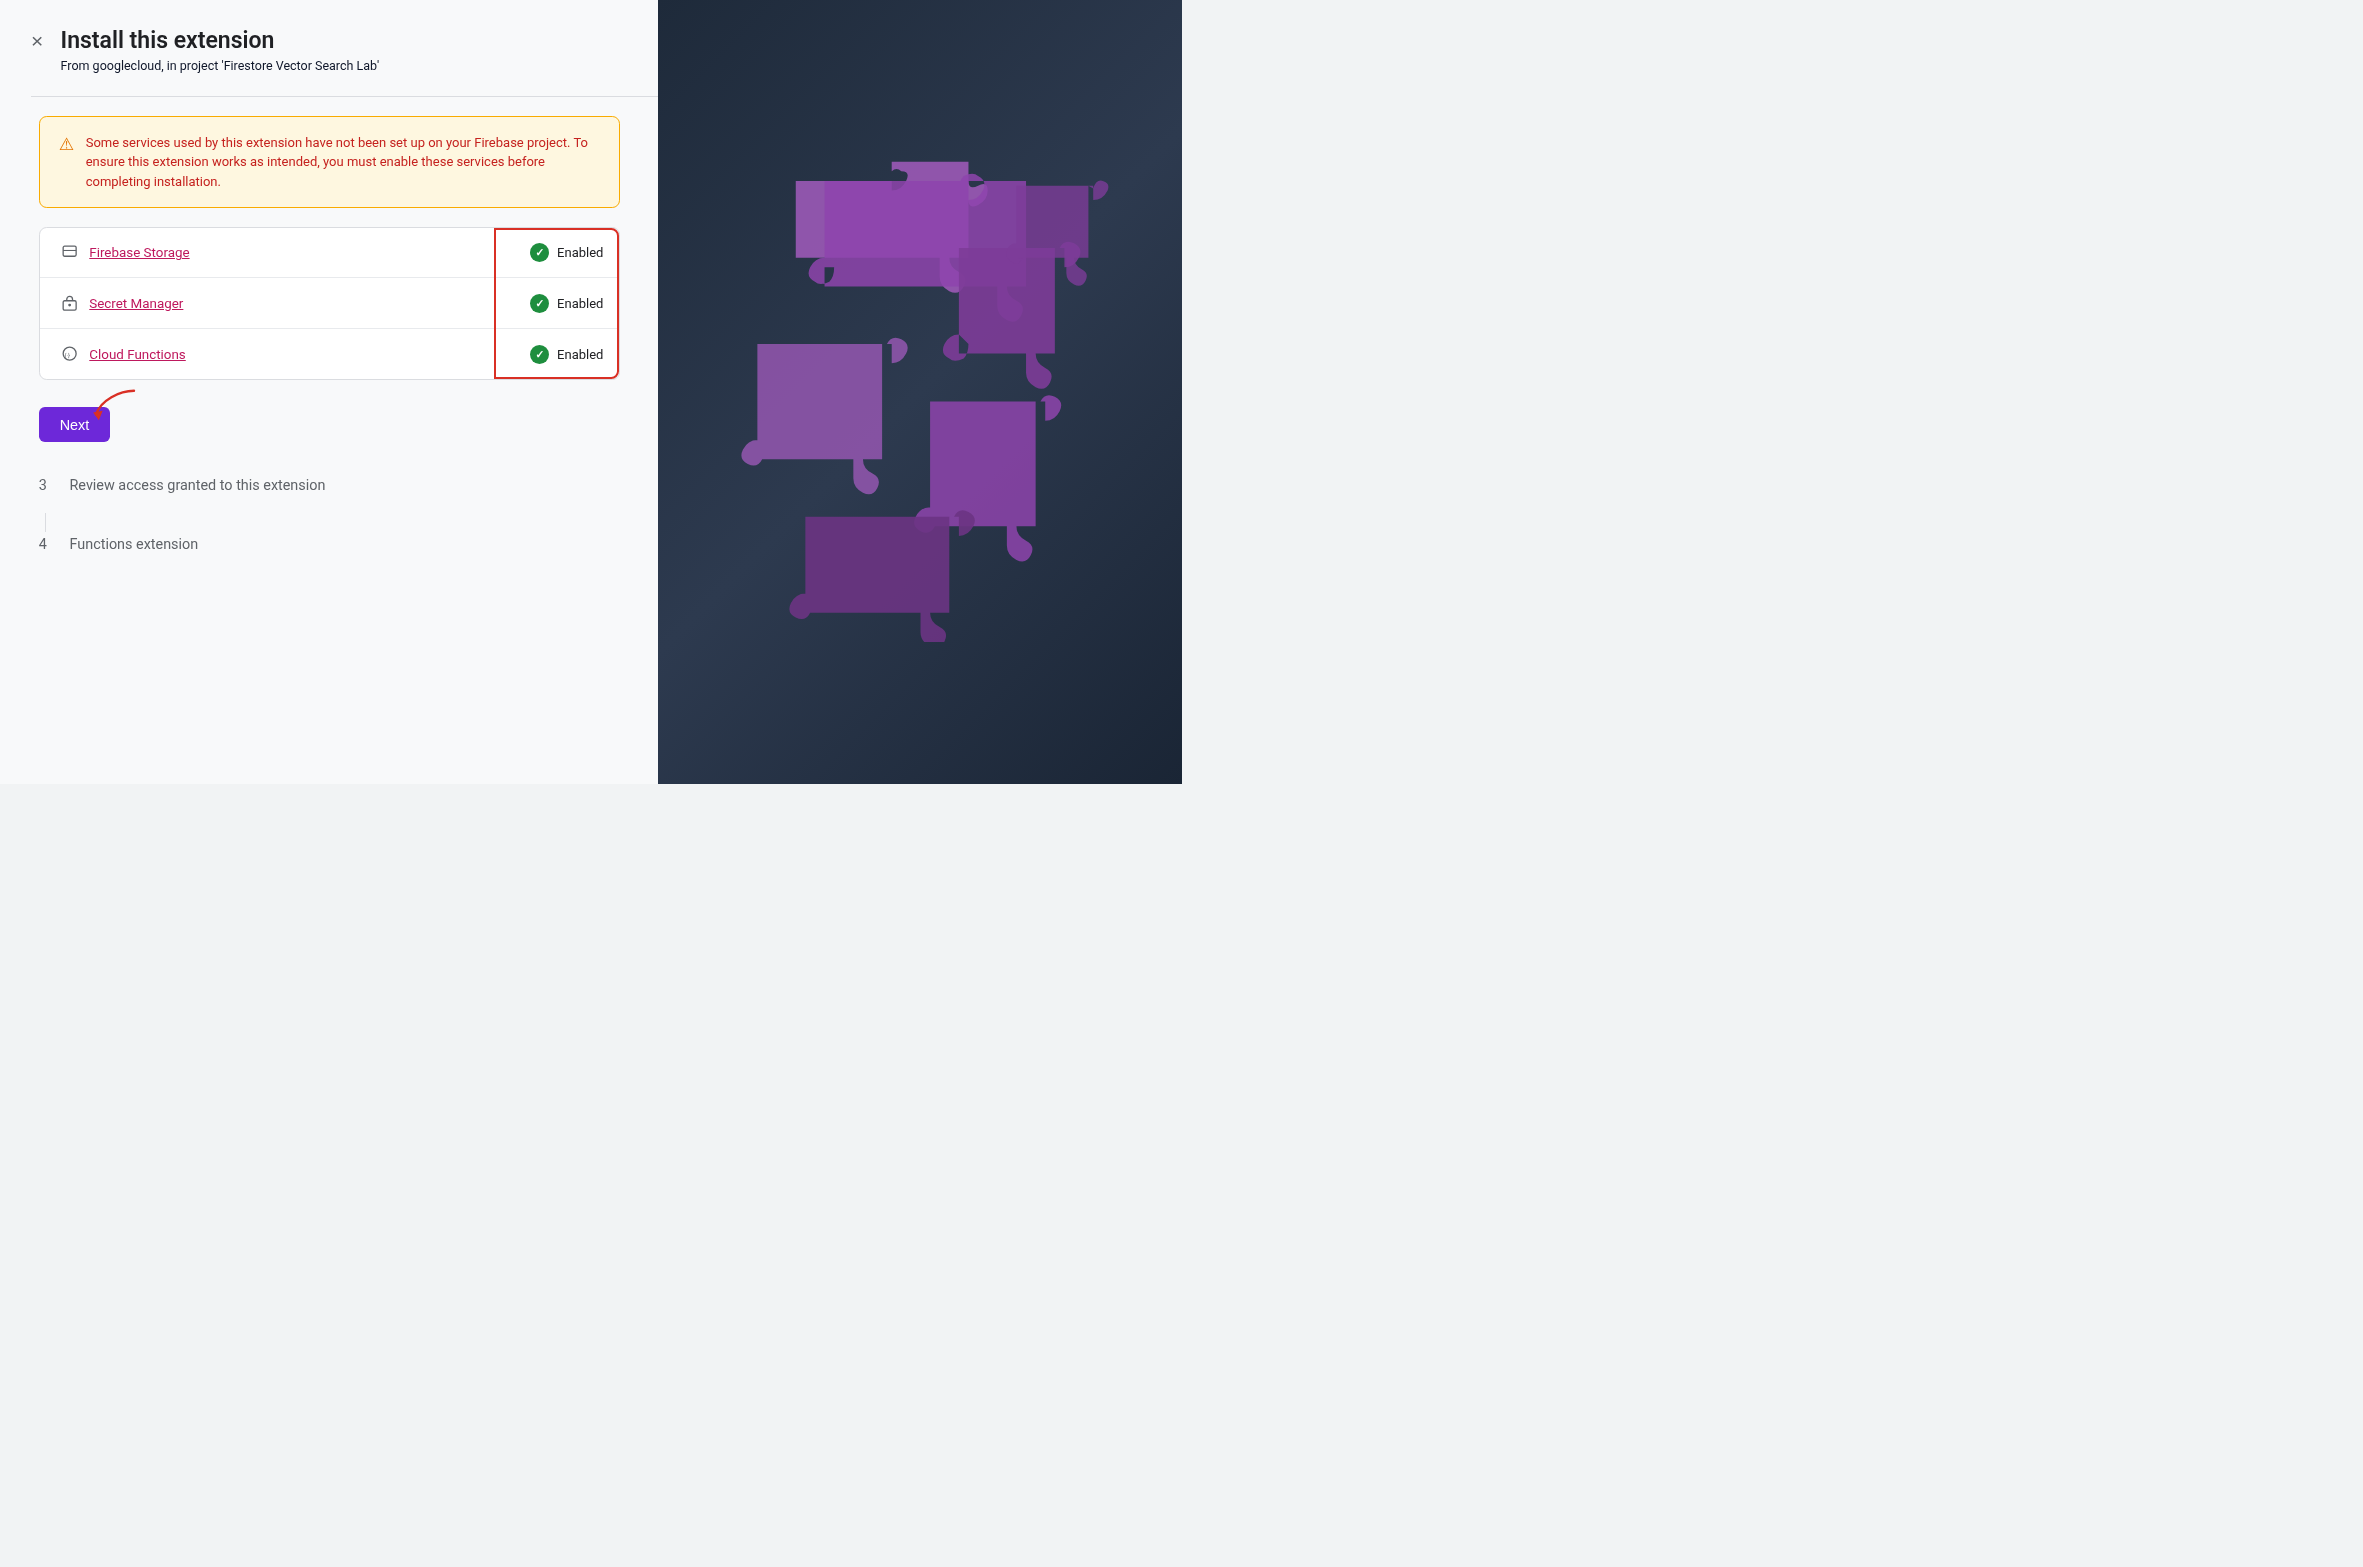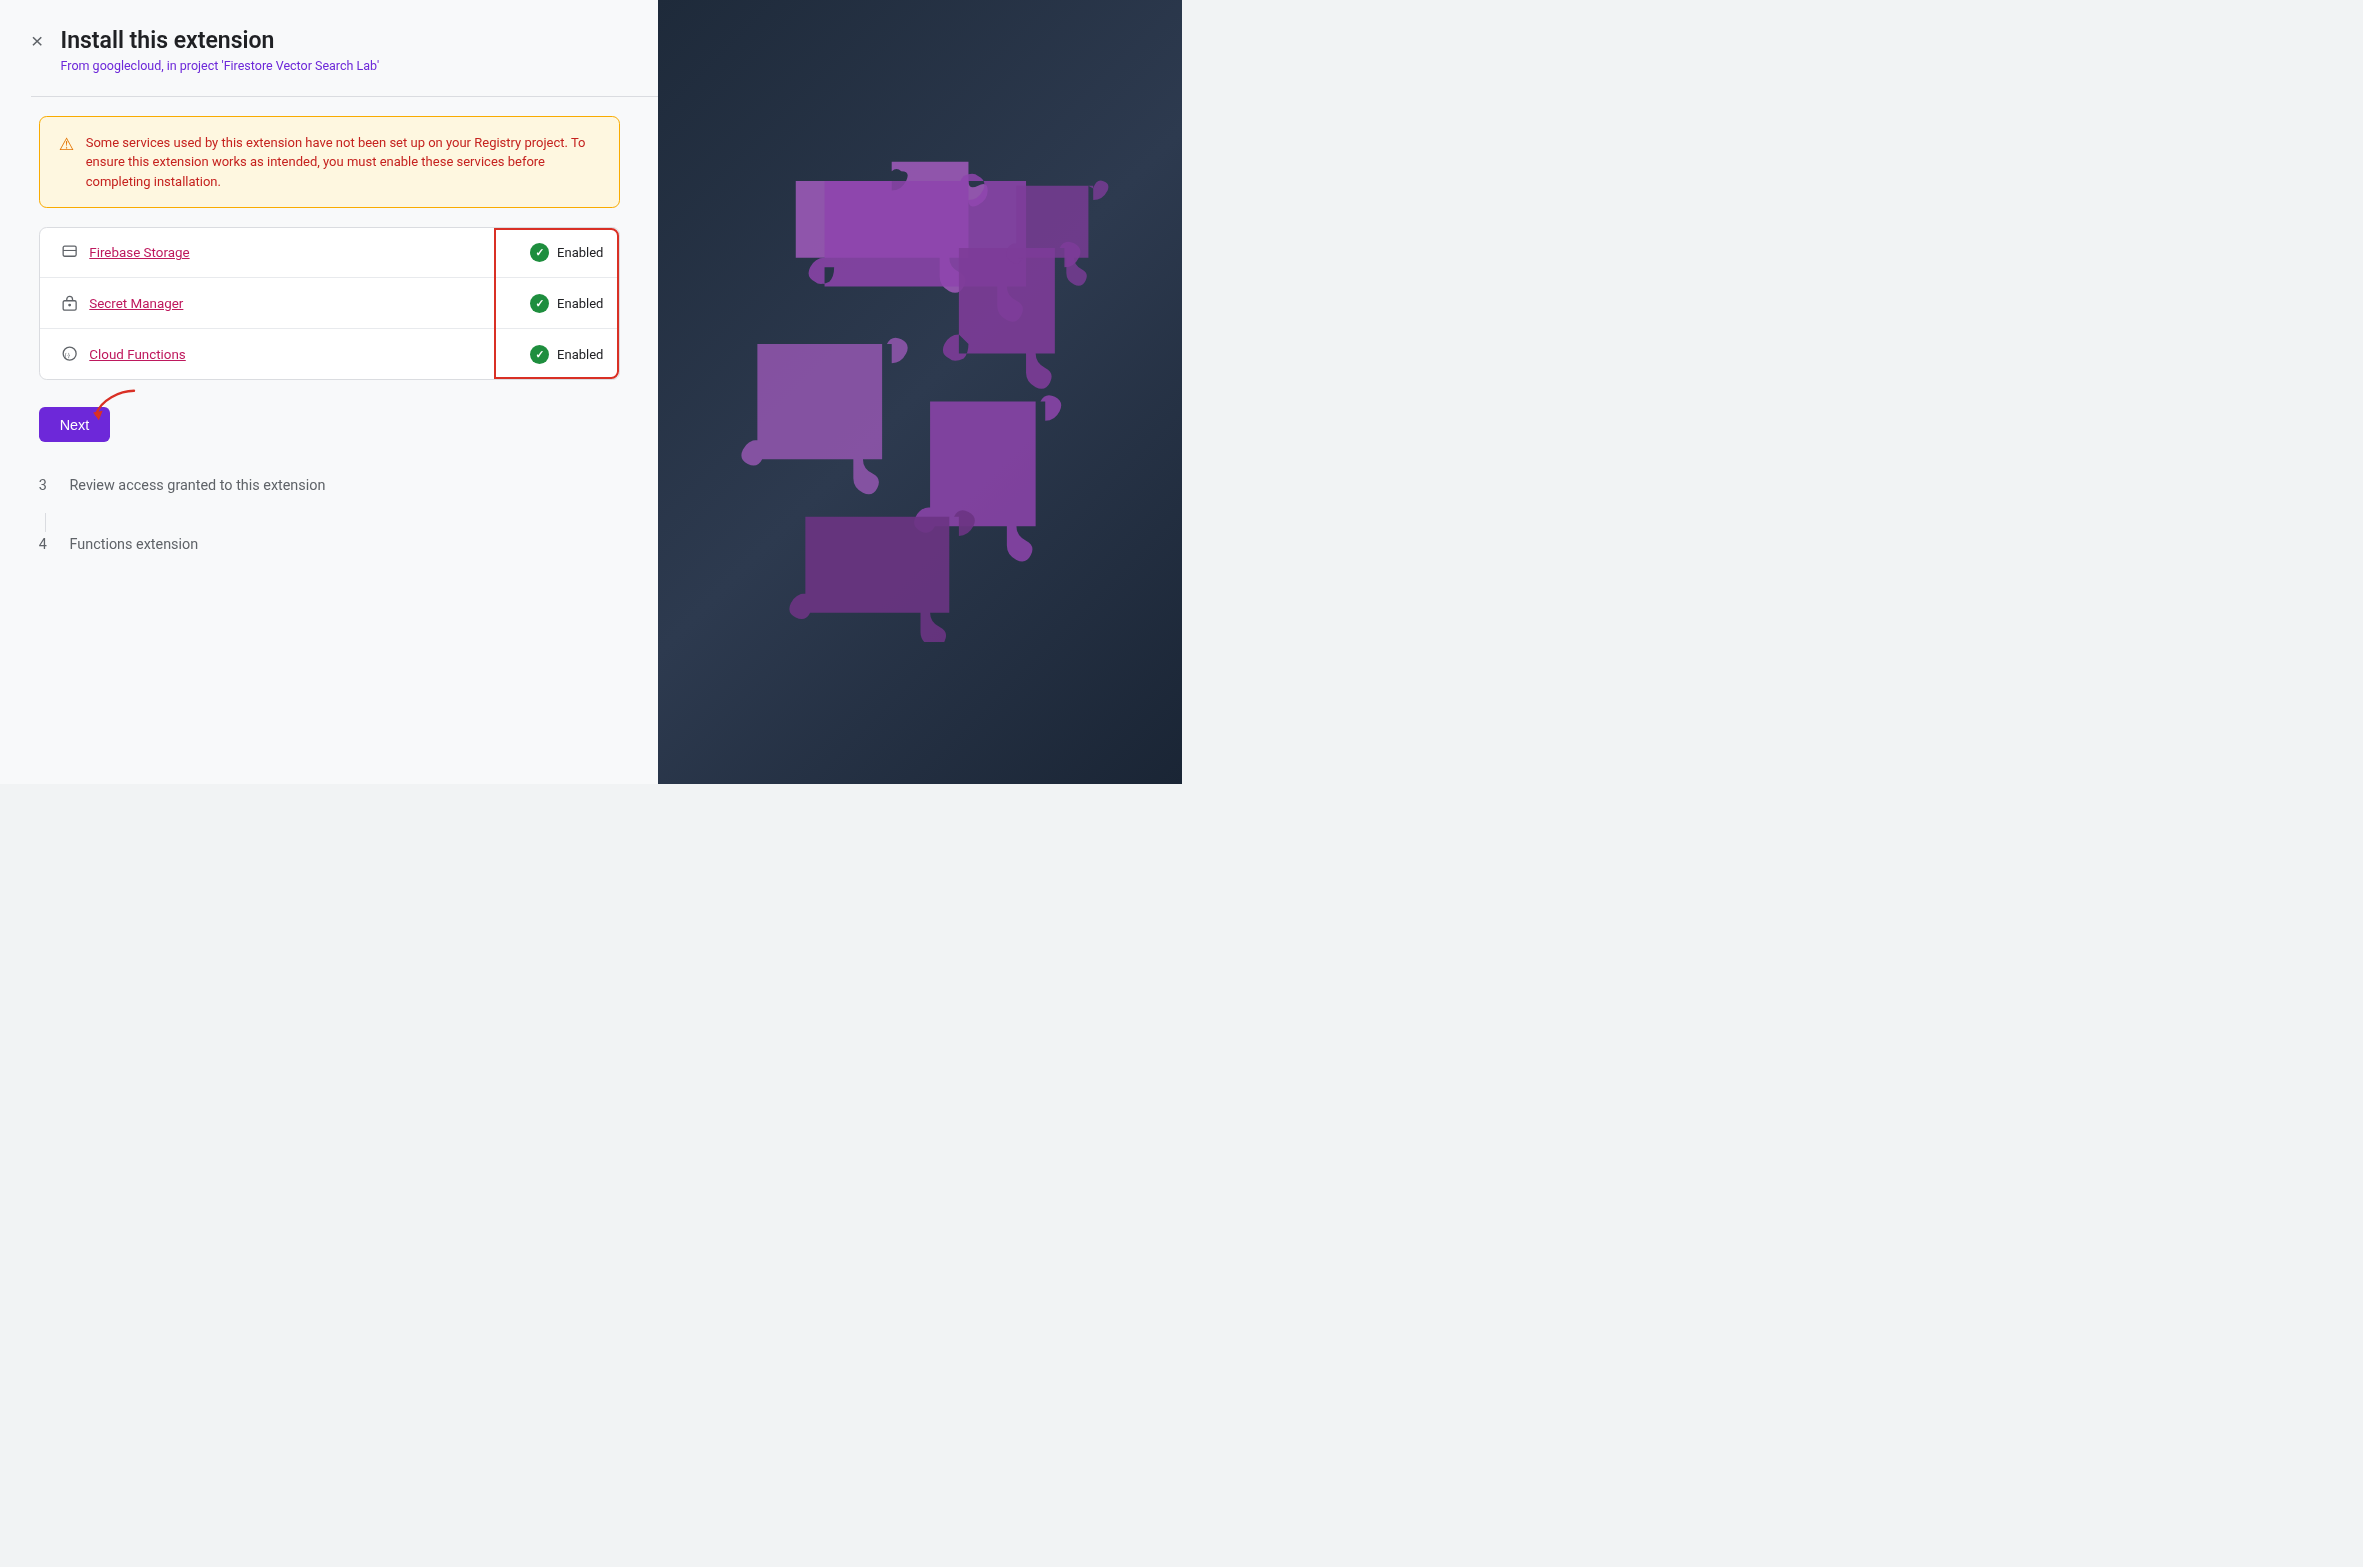--- a/index.html
+++ b/index.html
@@ -39,21 +39,21 @@
     }
     .header-text {}
     .header-title {
       font-size: 23px;
       font-weight: 600;
       color: #202124;
       line-height: 1.2;
     }
     .header-subtitle {
       font-size: 12.5px;
-      color: #6d28d9;
+      color: #0f172a;
       margin-top: 3.8px;
     }
 
     
     .divider {
       height: 1px;
       background: #dadce0;
       margin: 0 -38px 0 0px;
       margin-bottom: 19px;
     }
@@ -261,21 +261,21 @@
       <div class="header-subtitle">From googlecloud, in project 'Firestore Vector Search Lab'</div>
     </div>
   </div>
 
   <div class="divider"></div>
 
   <div class="step-container">
     
     <div class="warning-banner">
       <div class="warning-icon">⚠</div>
-      <div class="warning-text">Some services used by this extension have not been set up on your Registry project. To ensure this extension works as intended, you must enable these services before completing installation.</div>
+      <div class="warning-text">Some services used by this extension have not been set up on your Firebase project. To ensure this extension works as intended, you must enable these services before completing installation.</div>
     </div>
 
     
     <div class="services-wrapper">
       <div class="services-grid">
 
         <div class="service-tr">
           <div class="service-td-left">
             <div class="service-left">
               <div class="service-icon">

